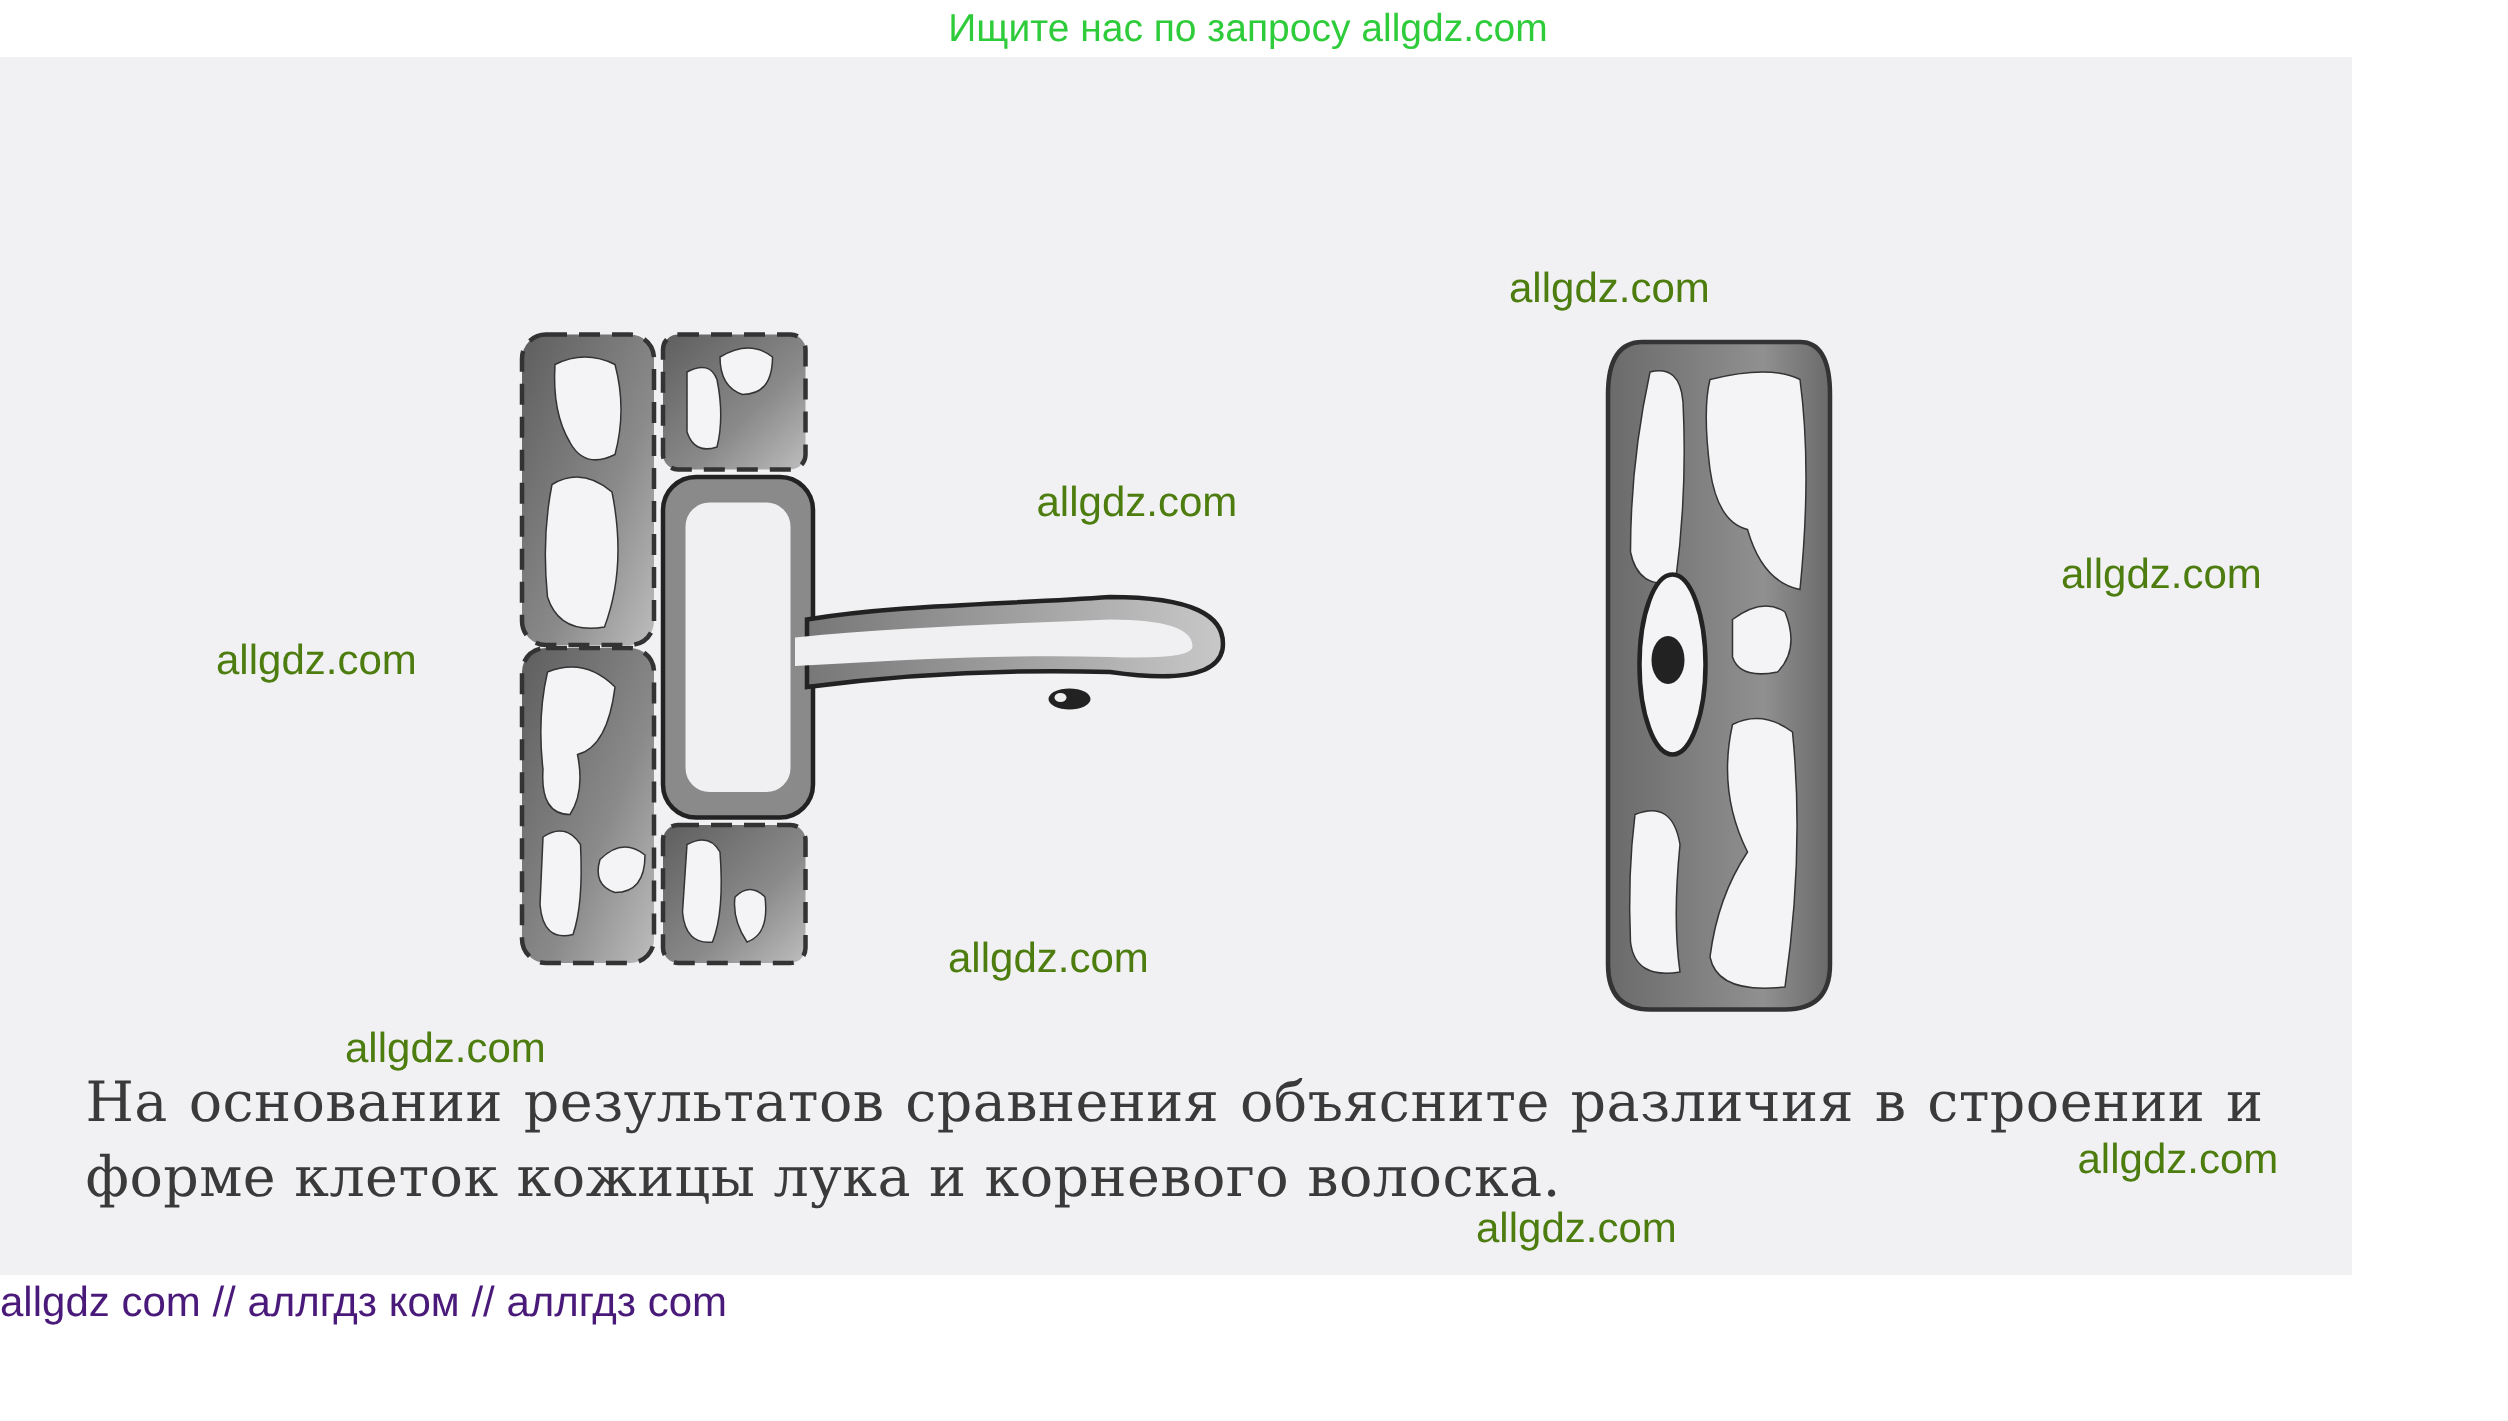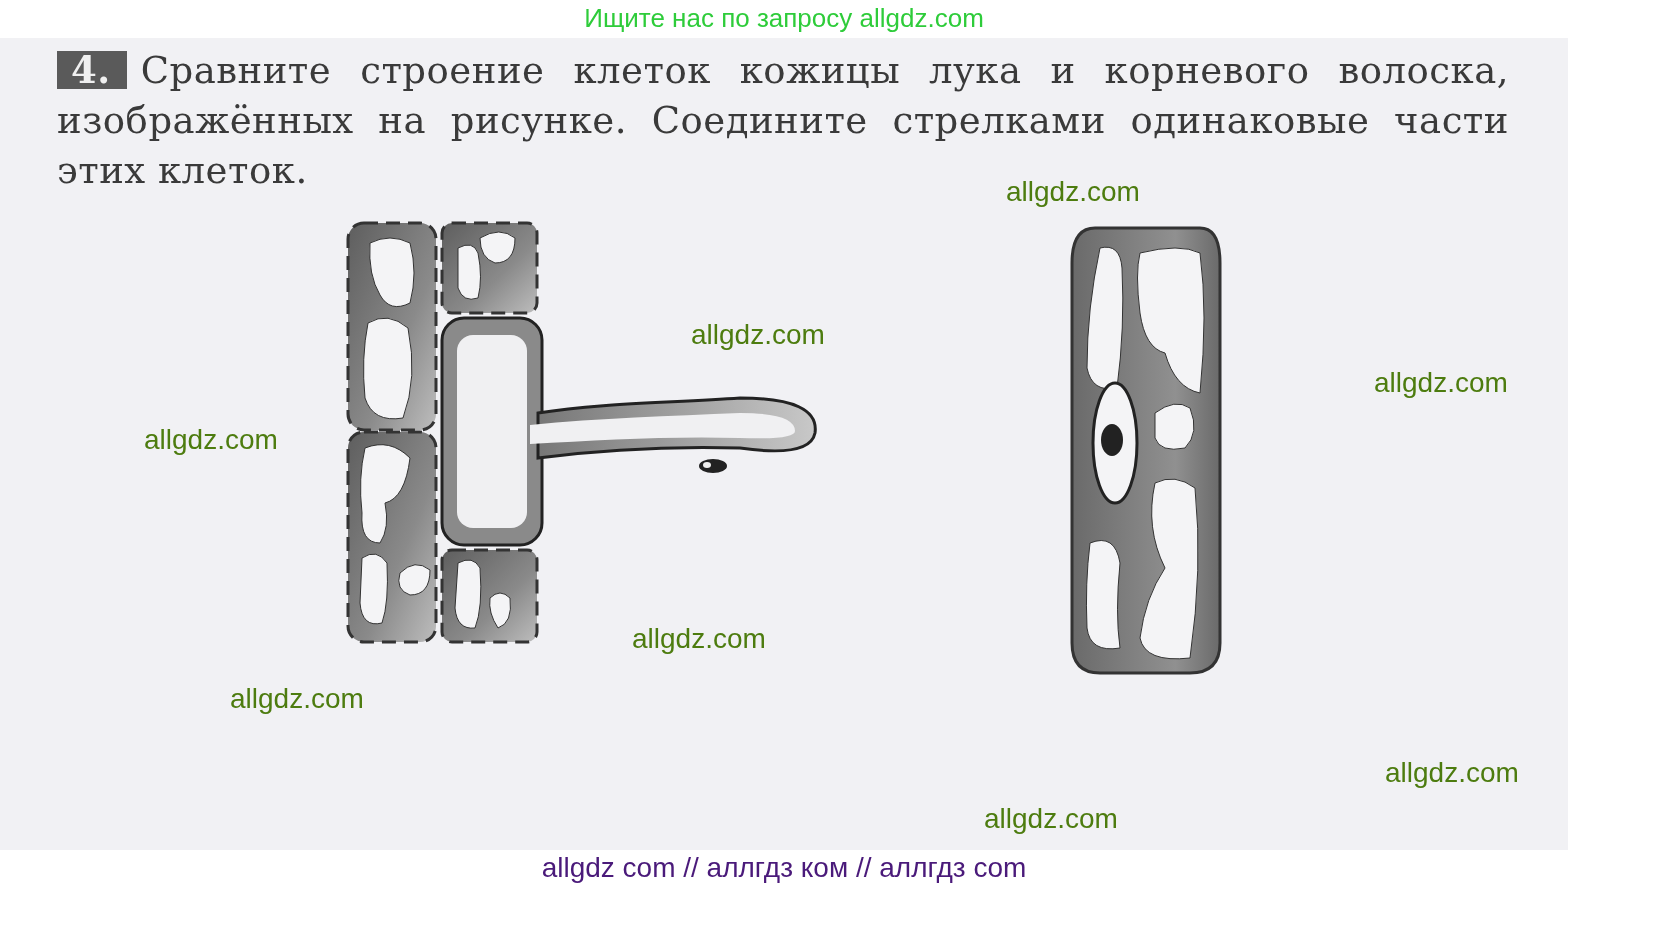--- a/index.html
+++ b/index.html
@@ -4,21 +4,21 @@
 <style>
   html, body { margin: 0; padding: 0; }
   body {
     width: 1568px; height: 890px; position: relative; overflow: hidden;
     background: #ffffff;
     font-family: "Liberation Sans", sans-serif;
   }
   .top-banner {
     position: absolute; left: 0; top: 0; width: 1568px; height: 34px;
     background: #ffffff; text-align: center;
-    color: #2ecc3a; font-size: 26px; line-height: 36px;
+    color: #2ecc3a; font-size: 26px; line-height: 36px; padding-left: 48px;
   }
   .page {
     position: absolute; left: 0; top: 38px; width: 1568px; height: 812px;
     background: #f1f1f4;
   }
   .task {
     position: absolute; left: 57px; top: 8px; width: 1452px;
     font-family: "DejaVu Serif", "Liberation Serif", serif;
     font-size: 37px; line-height: 50px; color: #3a3a3a;
     text-align: justify; text-align-last: left;
@@ -34,34 +34,31 @@
     font-family: "DejaVu Serif", "Liberation Serif", serif;
     font-size: 37px; line-height: 50px; color: #3a3a3a;
     text-align: justify; text-align-last: left; letter-spacing: 0.3px;
   }
   .wm {
     position: absolute; color: #4d7c0f; font-size: 28px;
     font-family: "Liberation Sans", sans-serif; white-space: nowrap;
   }
   .bottom-bar {
     position: absolute; left: 0; top: 850px; width: 1568px; height: 40px;
-    background: #ffffff; text-align: center; color: #4a1a7a;
+    background: #ffffff; text-align: left; color: #4a1a7a;
     font-size: 28px; line-height: 36px;
   }
   svg { position: absolute; }
 </style>
 </head>
 <body>
 
 <div class="top-banner">Ищите нас по запросу allgdz.com</div>
 
 <div class="page">
-  <div class="task">
-    <span class="task-num">4.</span><span>Сравните строение клеток кожицы лука и корневого волоска, изображённых на рисунке. Соедините стрелками одинаковые части этих клеток.</span>
-  </div>
 
   <svg style="left:340px;top:180px" width="490" height="430" viewBox="0 0 490 430">
     <defs>
       <linearGradient id="g1" x1="0" y1="0" x2="1" y2="1">
         <stop offset="0" stop-color="#5e5e5e"></stop>
           <stop offset="0.6" stop-color="#8a8a8a"></stop>
           <stop offset="1" stop-color="#bdbdbd"></stop>
       </linearGradient>
       <linearGradient id="g2" x1="0" y1="0" x2="1" y2="0">
         <stop offset="0" stop-color="#777"></stop>
@@ -102,20 +99,21 @@
     <path d="M35 5 L140 5 Q160 5 160 40 L160 420 Q160 450 130 450 L40 450 Q12 450 12 420 L12 40 Q12 5 35 5 Z" fill="url(#g3)" stroke="#333" stroke-width="3"></path>
     <path d="M40 25 q20-5 22 20 q3 60-5 120 q-25 5-30-20 q0-60 13-120z" fill="#f4f4f6" stroke="#333"></path>
     <path d="M80 30 q40-10 60 0 q8 60 0 140 q-25-5-35-40 q-20-5-25-40 q-5-40 0-60z" fill="#f4f4f6" stroke="#333"></path>
     <ellipse cx="55" cy="220" rx="22" ry="60" fill="#f4f4f6" stroke="#222" stroke-width="3"></ellipse>
     <ellipse cx="52" cy="217" rx="11" ry="16" fill="#222"></ellipse>
     <path d="M95 190 q20-15 35-5 q10 25-5 40 q-25 5-30-10z" fill="#f4f4f6" stroke="#333"></path>
     <path d="M95 260 q20-10 40 5 q8 80-5 170 q-45 5-50-20 q5-40 25-70 q-20-40-10-85z" fill="#f4f4f6" stroke="#333"></path>
     <path d="M30 320 q25-10 30 20 q-5 50 0 85 q-30 5-33-20 q-2-45 3-85z" fill="#f4f4f6" stroke="#333"></path>
   </svg>
 
+  <div class="footer-text">На основании результатов сравнения объясните различия в строении и форме клеток кожицы лука и корневого волоска.</div>
 </div>
 
 <div class="wm" style="left:1006px;top:176px">allgdz.com</div>
 <div class="wm" style="left:691px;top:319px">allgdz.com</div>
 <div class="wm" style="left:1374px;top:367px">allgdz.com</div>
 <div class="wm" style="left:144px;top:424px">allgdz.com</div>
 <div class="wm" style="left:632px;top:623px">allgdz.com</div>
 <div class="wm" style="left:230px;top:683px">allgdz.com</div>
 <div class="wm" style="left:1385px;top:757px">allgdz.com</div>
 <div class="wm" style="left:984px;top:803px">allgdz.com</div>

